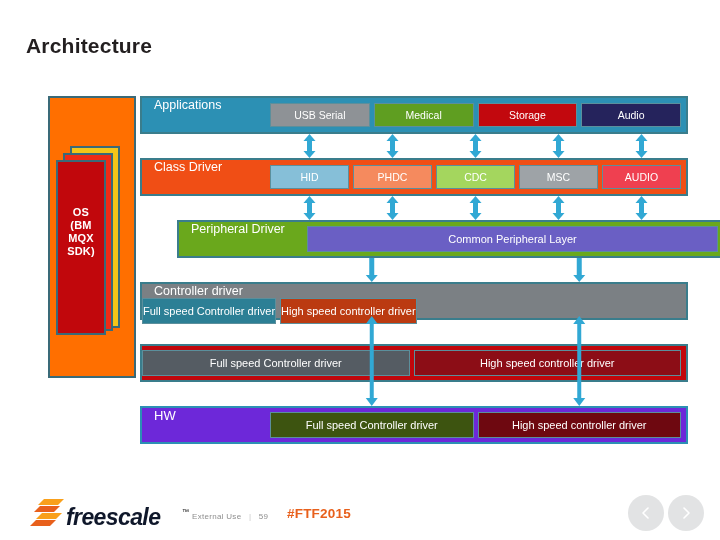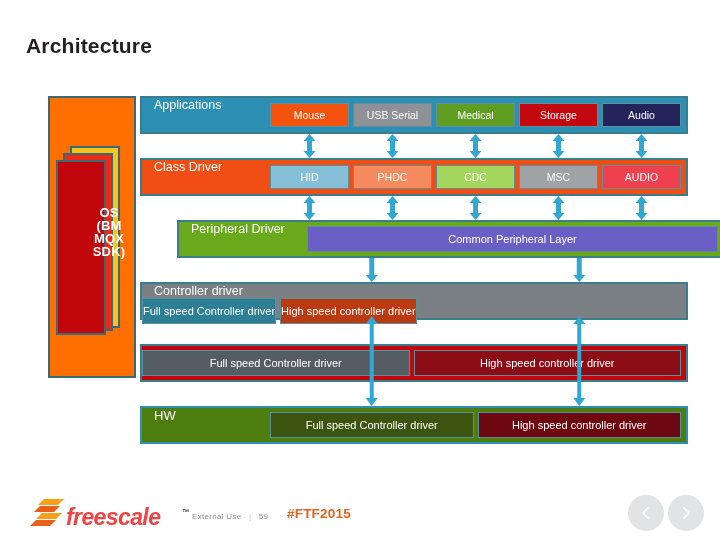--- a/index.html
+++ b/index.html
@@ -52,25 +52,24 @@
   .os-yellow { left: 22px; top: 50px; width: 50px; height: 182px; background: #f5c518; }
   .os-red    { left: 15px; top: 57px; width: 50px; height: 178px; background: #ef2b16; }
   .os-dark   { left: 8px;  top: 64px; width: 50px; height: 175px; background: #c1070c; }
   .os-label {
     position: absolute;
     left: 8px;
     top: 110px;
     width: 50px;
     text-align: center;
     color: #ffffff;
-    font-size: 13px;
+    font-size: 11px;
     font-weight: bold;
     line-height: 13px;
     letter-spacing: 0.2px;
-    margin-left: 28px;
   }
 
   
   .row {
     position: absolute;
     left: 92px;
     width: 548px;
     height: 38px;
     box-sizing: border-box;
     border: 2px solid #3a7d8c;
@@ -125,21 +124,21 @@
   .footer { position: absolute; left: 0; top: 487px; width: 720px; height: 53px; }
   .logo-wrap { position: absolute; left: 30px; top: 9px; width: 140px; height: 36px; }
   .logo-mark { position: absolute; left: 0px; top: 2px; width: 40px; height: 32px; }
   .logo-text {
     position: absolute;
     left: 36px;
     top: 8px;
     font-size: 23px;
     font-weight: bold;
     font-style: italic;
-    color: #ef4444;
+    color: #0f172a;
     letter-spacing: -0.6px;
   }
   .logo-tm { position: absolute; left: 152px; top: 12px; font-size: 7px; color:#000; }
   .footer-meta {
     position: absolute;
     left: 192px;
     top: 25px;
     font-size: 8px;
     color: #8e8e8e;
     letter-spacing: 0.3px;
@@ -184,21 +183,20 @@
       <div>OS</div>
       <div>(BM</div>
       <div>MQX</div>
       <div>SDK)</div>
     </div>
   </div>
 
   <div class="row row-apps" style="background: rgb(44, 144, 180);">
     <div class="row-label">Applications</div>
     <div class="row-cells">
-      <div class="cell" style="background: rgb(244, 83, 13);">Mouse</div>
       <div class="cell" style="background: rgb(142, 146, 150);">USB Serial</div>
       <div class="cell" style="background: rgb(95, 158, 33);">Medical</div>
       <div class="cell" style="background: rgb(194, 8, 14);">Storage</div>
       <div class="cell" style="background: rgb(37, 35, 92);">Audio</div>
     </div>
   </div>
 
   <div class="row row-class" style="background: rgb(240, 78, 21);">
     <div class="row-label">Class Driver</div>
     <div class="row-cells">
@@ -225,21 +223,21 @@
     </div>
   </div>
 
   <div class="row row-hal" style="background: rgb(193, 7, 12);">
     <div class="row-cells">
       <div class="cell cell-wide" style="background: rgb(85, 92, 99);">Full speed Controller driver</div>
       <div class="cell cell-wide" style="background: rgb(140, 13, 22);">High speed controller driver</div>
     </div>
   </div>
 
-  <div class="row row-hw" style="background: #4d7c0f;">
+  <div class="row row-hw" style="background: #6d28d9;">
     <div class="row-label">HW</div>
     <div class="row-cells">
       <div class="cell cell-wide" style="background: rgb(61, 84, 16);">Full speed Controller driver</div>
       <div class="cell cell-wide" style="background: rgb(110, 8, 16);">High speed controller driver</div>
     </div>
   </div>
 
   <svg class="arrows" viewBox="0 0 640 350" xmlns="http://www.w3.org/2000/svg">
       <g>
         <line x1="261.5" y1="44" x2="261.5" y2="56" stroke="#31a8d4" stroke-width="5"></line>

